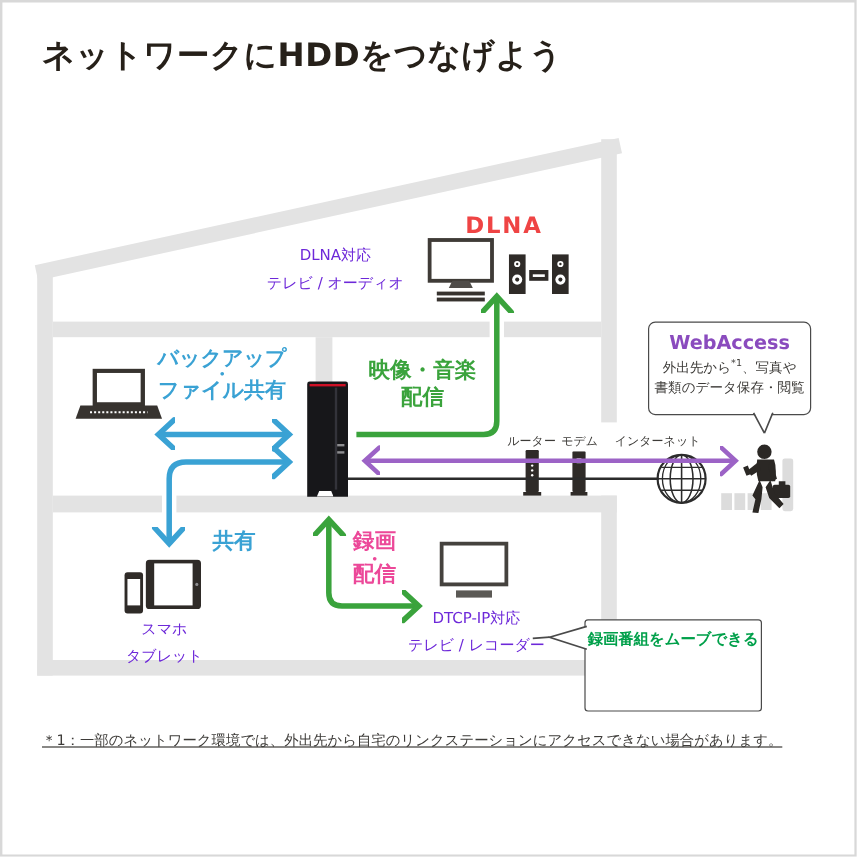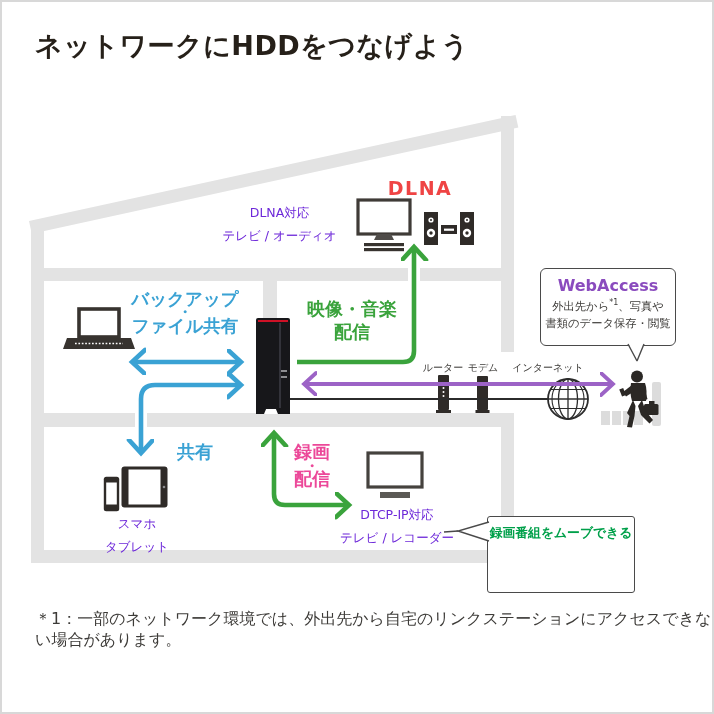--- a/index.html
+++ b/index.html
@@ -19,21 +19,21 @@
   #floor-bottom{left:31px;top:550px;width:483px;height:13px;}
   #divider-2f{left:263px;top:281px;width:14px;height:132px;}
   
   .icon{position:absolute;z-index:3;}
   .txt{position:absolute;z-index:3;color:#6d28d9;}
   .center{text-align:center;}
   svg.overlay{position:absolute;left:0;top:0;width:714px;height:714px;z-index:4;pointer-events:none;}
   svg.tails{z-index:6;}
   
   #title{left:35px;top:28px;font-size:27px;font-weight:bold;color:#262019;letter-spacing:0.5px;margin:0;position:absolute;z-index:3;}
-  #footnote{left:35px;top:609px;font-size:16px;color:#3d3b38;}
+  #footnote{left:35px;top:609px;font-size:12px;color:#3d3b38;text-decoration:underline;}
   #dlna-heading{left:368px;top:177px;width:104px;color:#ef4444;font-weight:bold;font-size:19px;letter-spacing:1.5px;}
   #dlna-label{left:212px;top:201px;width:135px;font-size:12.5px;line-height:1.85;}
   #backup-text{left:122px;top:289px;width:126px;color:#3aa2d4;font-size:17.5px;font-weight:600;}
   #stream-text{left:300px;top:297px;width:104px;color:#3aa33c;font-size:18px;font-weight:600;line-height:1.3;}
   #fileshare-text{left:162px;top:440px;width:66px;color:#3aa2d4;font-size:18px;font-weight:600;line-height:1.3;}
   #record-text{left:286px;top:442px;width:52px;color:#ec4899;font-size:18px;font-weight:600;}
   .dotline{line-height:0.45;font-size:15px;}
   .phr{line-height:1.15;}
   #pc-label{left:58px;top:350px;width:84px;font-size:13px;line-height:1.8;}
   #mobile-label{left:93px;top:512px;width:88px;font-size:12.5px;line-height:1.85;}

